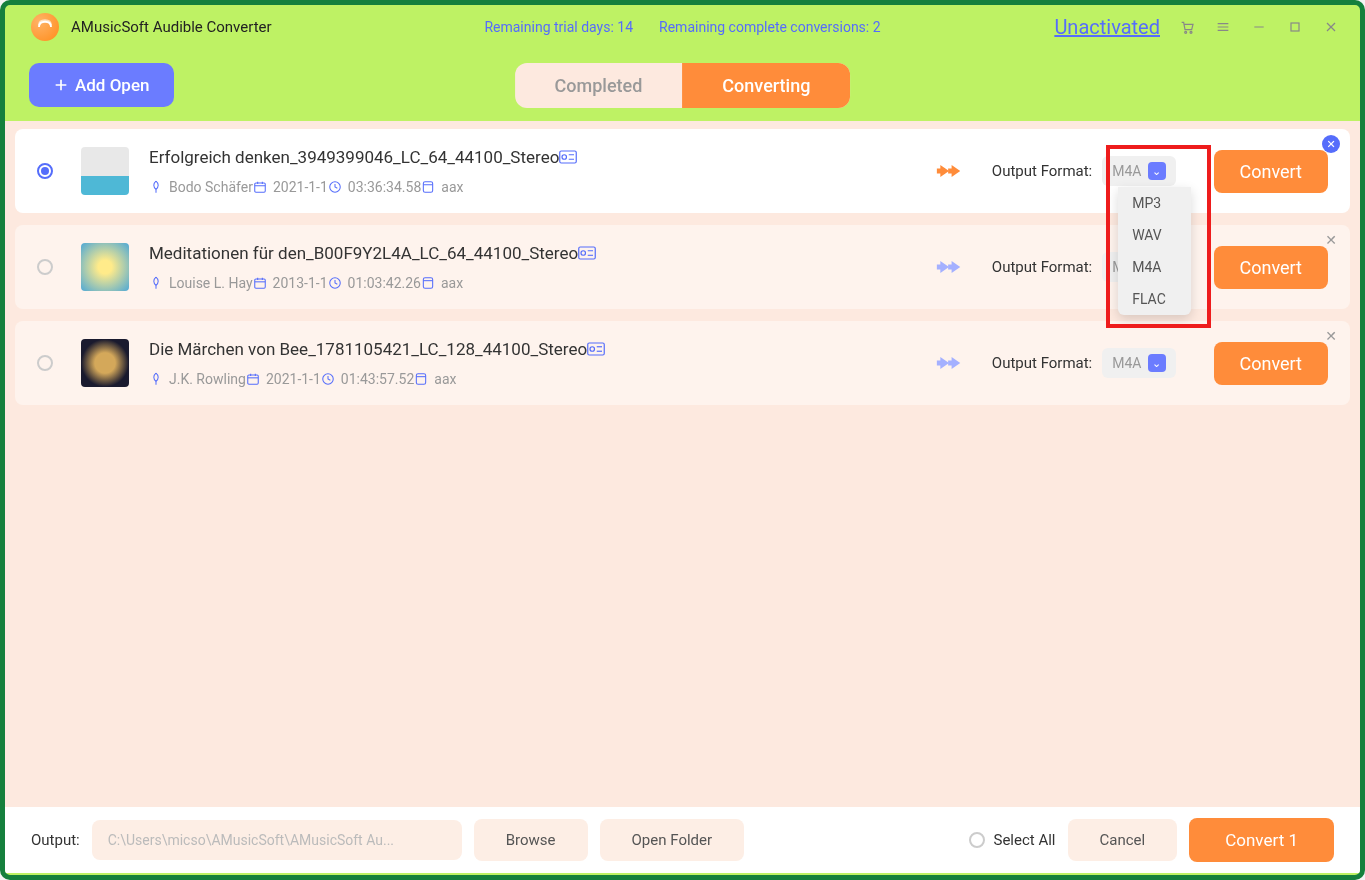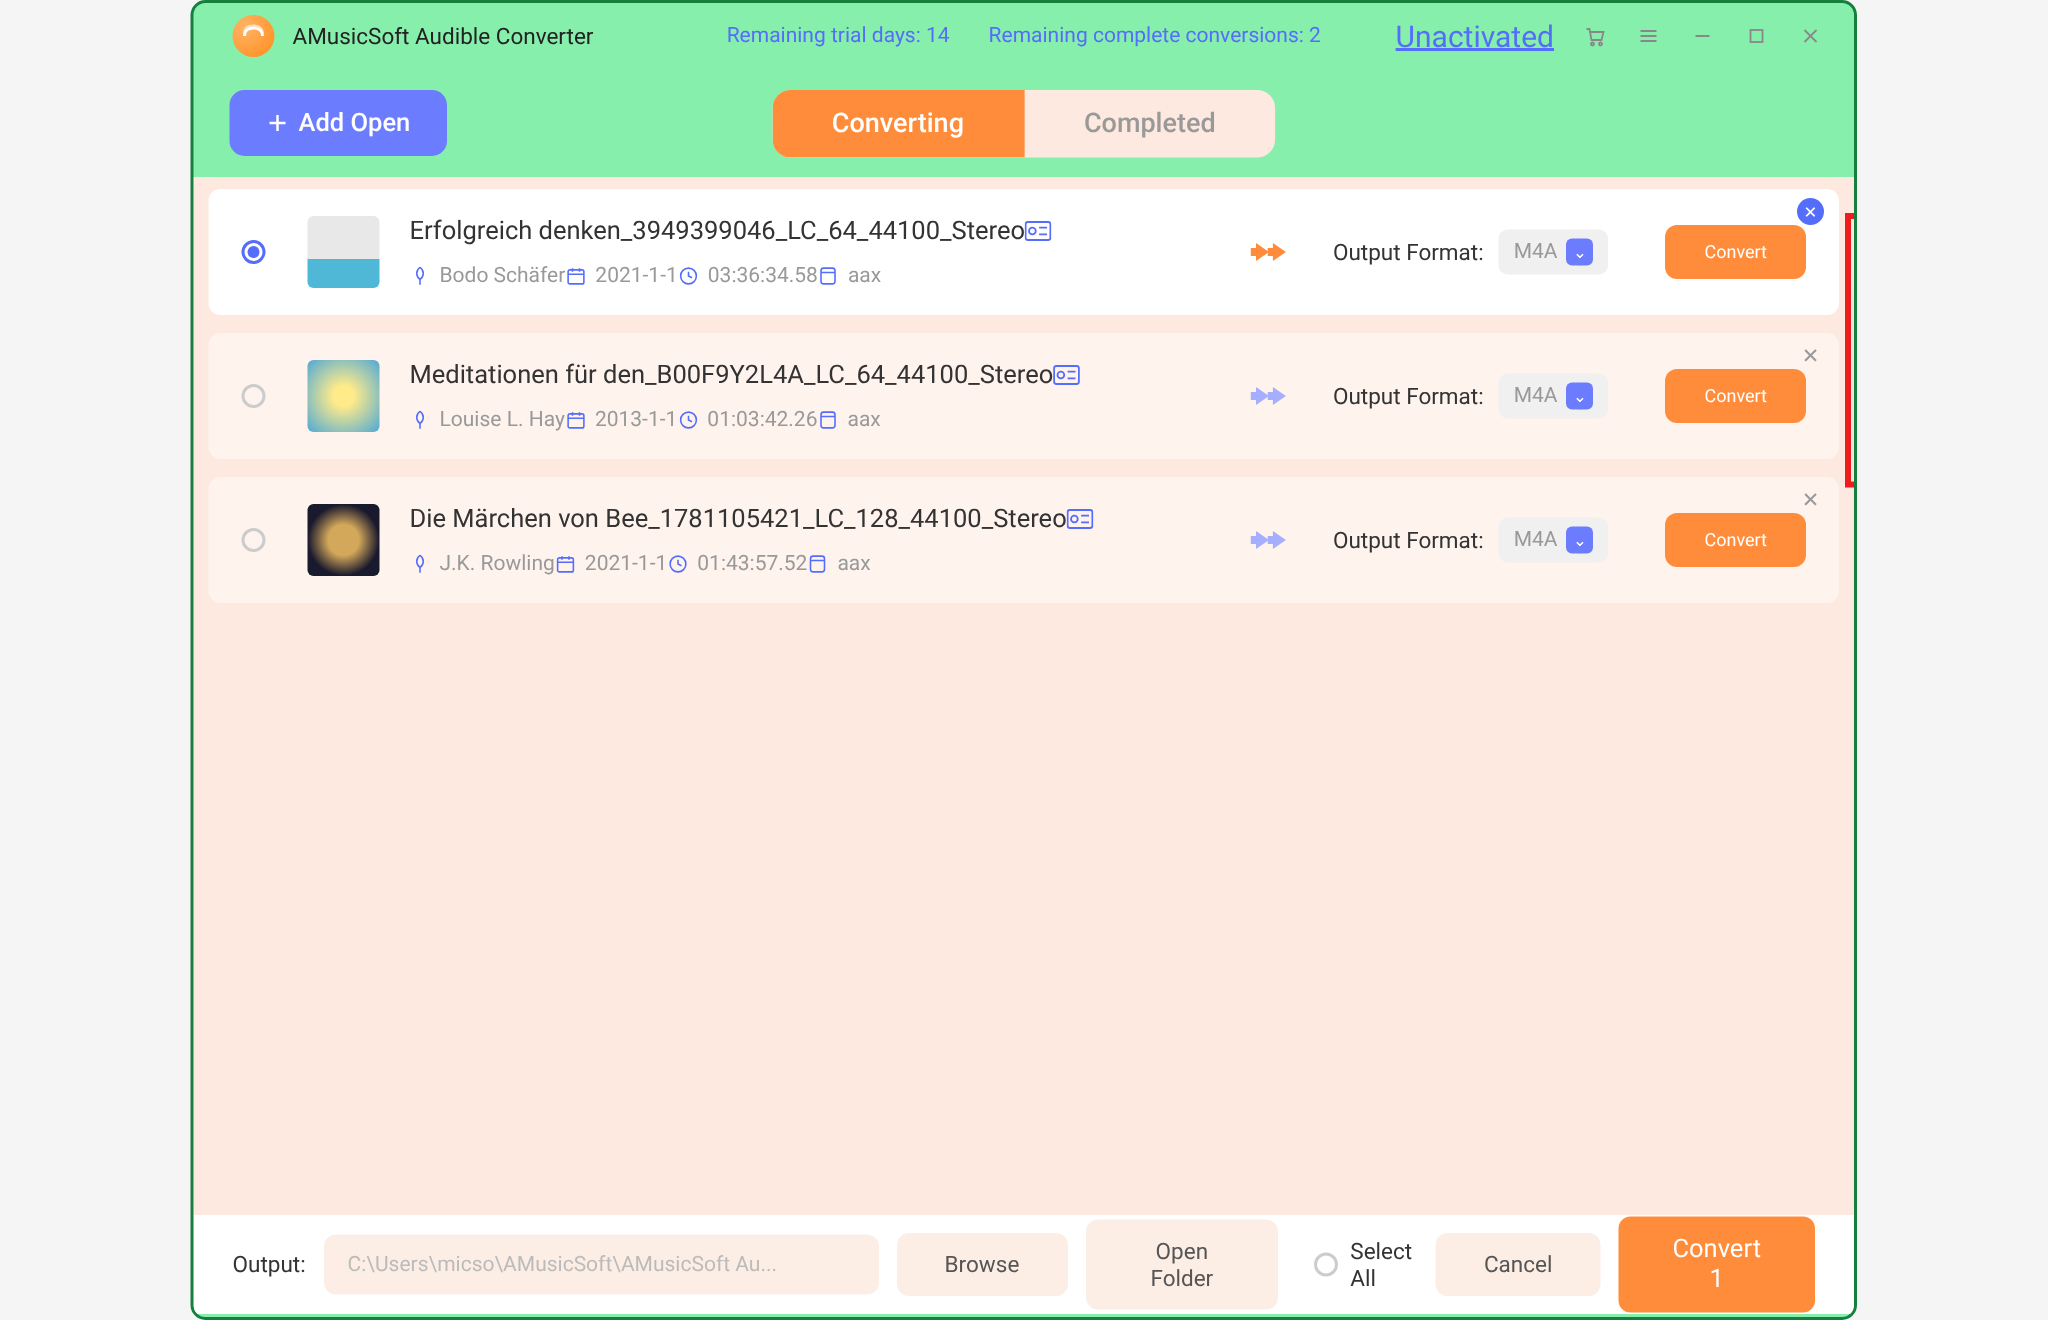--- a/index.html
+++ b/index.html
@@ -1,17 +1,17 @@
 <!DOCTYPE html>
 <html><head>
 <meta charset="utf-8">
 <style>
 * { margin: 0; padding: 0; box-sizing: border-box; font-family: -apple-system, BlinkMacSystemFont, "Segoe UI", Roboto, sans-serif; }
 body { background: #f5f5f5; display: flex; justify-content: center; align-items: flex-start; padding: 0; }
-.window { width: 1111px; height: 880px; background: #86efac; border: 2px solid #15803d; border-radius: 10px; position: relative; overflow: hidden; }
+.window { width: 1365px; height: 880px; background: #bef264; border: 5px solid #15803d; border-radius: 10px; position: relative; overflow: hidden; }
 .titlebar { display: flex; align-items: center; height: 44px; padding: 0 20px 0 26px; }
 .logo { width: 28px; height: 28px; border-radius: 50%; background: radial-gradient(circle at 30% 30%, #ffb366 0%, #ff8c1a 100%); display:flex; align-items:center; justify-content:center; }
 .logo svg { width:18px; height:18px; }
 .app-title { margin-left: 12px; font-size: 15px; color: #222; }
 .titlebar-center { position: absolute; left: 50%; transform: translateX(-50%); display: flex; gap: 26px; font-size: 14px; color: #556dfb; }
 .titlebar-right { margin-left: auto; display: flex; align-items: center; gap: 18px; }
 .unactivated { color: #556dfb; text-decoration: underline; font-size: 20px; text-align: center; }
 .win-icon { color: #888; cursor: pointer; width:18px; height:18px; display:flex; align-items:center; justify-content:center; }
 .win-icon svg { width:16px; height:16px; }
 
@@ -40,21 +40,21 @@
 .meta span { display: flex; align-items: center; gap: 6px; }
 .meta svg { width:14px; height:14px; stroke:#556dfb; }
 .arrows { color: #8b9bff; margin: 0 30px; display:flex; }
 .arrows svg { width:26px; height:20px; }
 .item.selected .arrows { color: #ff8c3a; }
 .item.off .arrows { color: #a4b0ff; }
 .output-area { display: flex; align-items: center; gap: 10px; }
 .output-label { font-size: 15px; color: #333; }
 .format-select { background: #f0f0f0; border-radius: 6px; padding: 6px 10px; font-size: 14px; color: #999; display: flex; align-items: center; gap: 6px; cursor:pointer; }
 .format-chevron { background: #6b7cff; color: #fff; width: 18px; height: 18px; border-radius: 4px; display: inline-flex; align-items: center; justify-content: center; font-size: 11px; }
-.convert-btn { background: #ff8c3a; color: #fff; border: none; border-radius: 8px; padding: 11px 26px; font-size: 12px; cursor: pointer; margin-left: 38px; }
+.convert-btn { background: #ff8c3a; color: #fff; border: none; border-radius: 8px; padding: 11px 26px; font-size: 18px; cursor: pointer; margin-left: 38px; }
 .close-item { position: absolute; top: 6px; right: 10px; color: #999; cursor: pointer; font-size: 14px; width:18px; height:18px; display:flex; align-items:center; justify-content:center;}
 .close-item.blue { background:#556dfb; color:#fff; border-radius:50%; width:18px; height:18px; font-size:11px; }
 
 .footer { height: 66px; display: flex; align-items: center; padding: 0 26px; gap: 12px; background:#fff; }
 .footer-label { font-size: 15px; color: #333; }
 .output-path { flex: 0 0 370px; background: #fdeee5; border-radius: 8px; padding: 12px 16px; font-size: 14px; color: #bbb; white-space: nowrap; overflow: hidden; text-overflow: ellipsis; }
 .footer-btn { background: #fdeee5; border: none; border-radius: 8px; padding: 12px 32px; font-size: 15px; color: #555; cursor: pointer; }
 .spacer { flex: 1; }
 .select-all { display: flex; align-items: center; gap: 8px; font-size: 15px; color: #333; cursor:pointer; }
 .select-all .radio { margin-right:0; }
@@ -119,22 +119,22 @@
 
   <div class="toolbar">
     <button class="add-file-btn">
       <svg width="16" height="16" viewBox="0 0 24 24" stroke="#fff" stroke-width="2.5">
           <line x1="12" y1="4" x2="12" y2="20"></line>
           <line x1="4" y1="12" x2="20" y2="12"></line>
         </svg>
       <span>Add Open</span>
     </button>
     <div class="tabs">
+      <button class="tab inactive">Completed</button>
       <button class="tab active">Converting</button>
-      <button class="tab inactive">Completed</button>
     </div>
   </div>
 
   <div class="content">
 
     <div class="item selected" style="position:relative;">
       <span class="close-item blue">✕</span>
       <div class="radio checked"></div>
       <div class="cover c1"></div>
       <div class="info">

